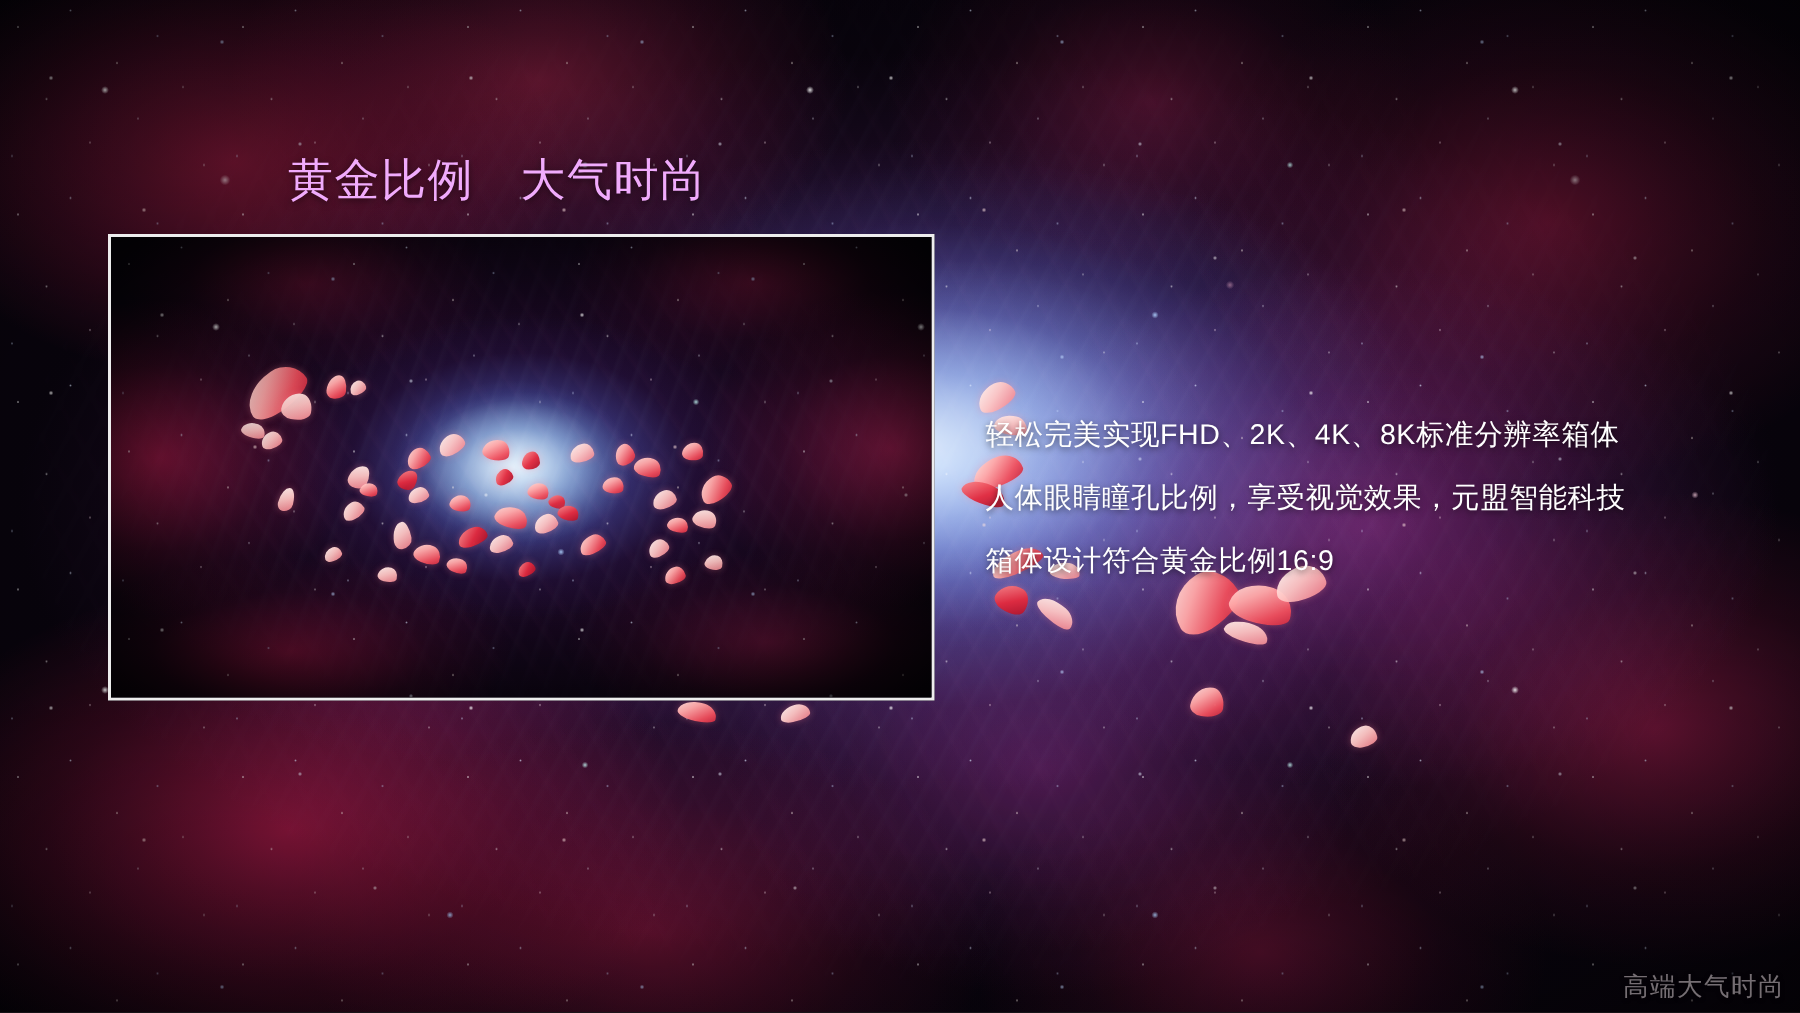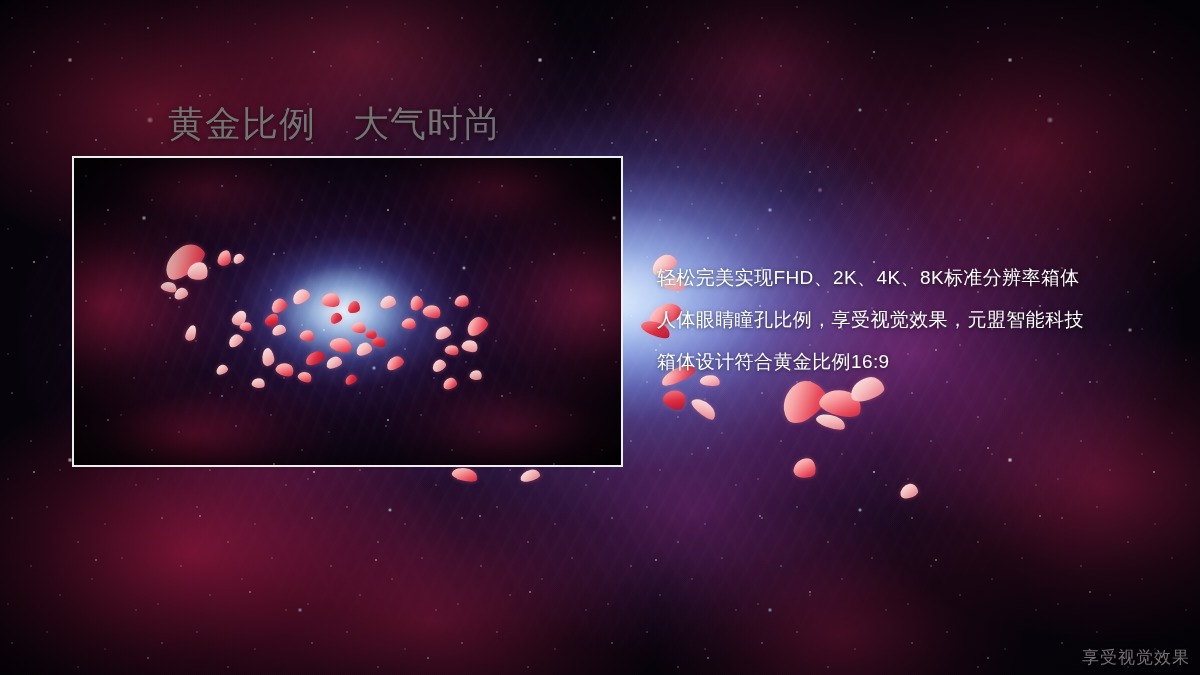--- a/index.html
+++ b/index.html
@@ -225,34 +225,34 @@
   }
   .inner-vignette {
     position: absolute; inset: 0;
     background: radial-gradient(ellipse 72% 74% at 50% 50%,
       rgba(0,0,0,0) 40%, rgba(0,0,0,0.42) 74%, rgba(0,0,0,0.88) 100%);
   }
 
   
   #slide-title {
     position: absolute;
-    left: 168px;
+    left: 192px;
     top: 103px;
-    font-size: 36px;
+    font-size: 30px;
     line-height: 1.18;
-    color: #737373;
+    color: #f0abfc;
     letter-spacing: 1px;
     white-space: pre;
     text-shadow: 0 1px 5px rgba(0,0,0,0.55);
   }
 
   #body-copy {
     position: absolute;
     left: 657px;
-    top: 257px;
+    top: 270px;
     width: 500px;
   }
   #body-copy .copy-line {
     font-size: 19px;
     line-height: 42px;
     color: #ffffff;
     letter-spacing: 0.4px;
     white-space: nowrap;
     text-shadow: 0 1px 4px rgba(0,0,0,0.6);
   }
@@ -361,15 +361,15 @@
   </div>
 
   <div id="slide-title">黄金比例　大气时尚</div>
 
   <div id="body-copy">
     <div class="copy-line">轻松完美实现FHD、2K、4K、8K标准分辨率箱体</div>
     <div class="copy-line">人体眼睛瞳孔比例，享受视觉效果，元盟智能科技</div>
     <div class="copy-line">箱体设计符合黄金比例16:9</div>
   </div>
 
-  <div id="watermark">享受视觉效果</div>
+  <div id="watermark">高端大气时尚</div>
 
 </div>
 
 </body></html>

